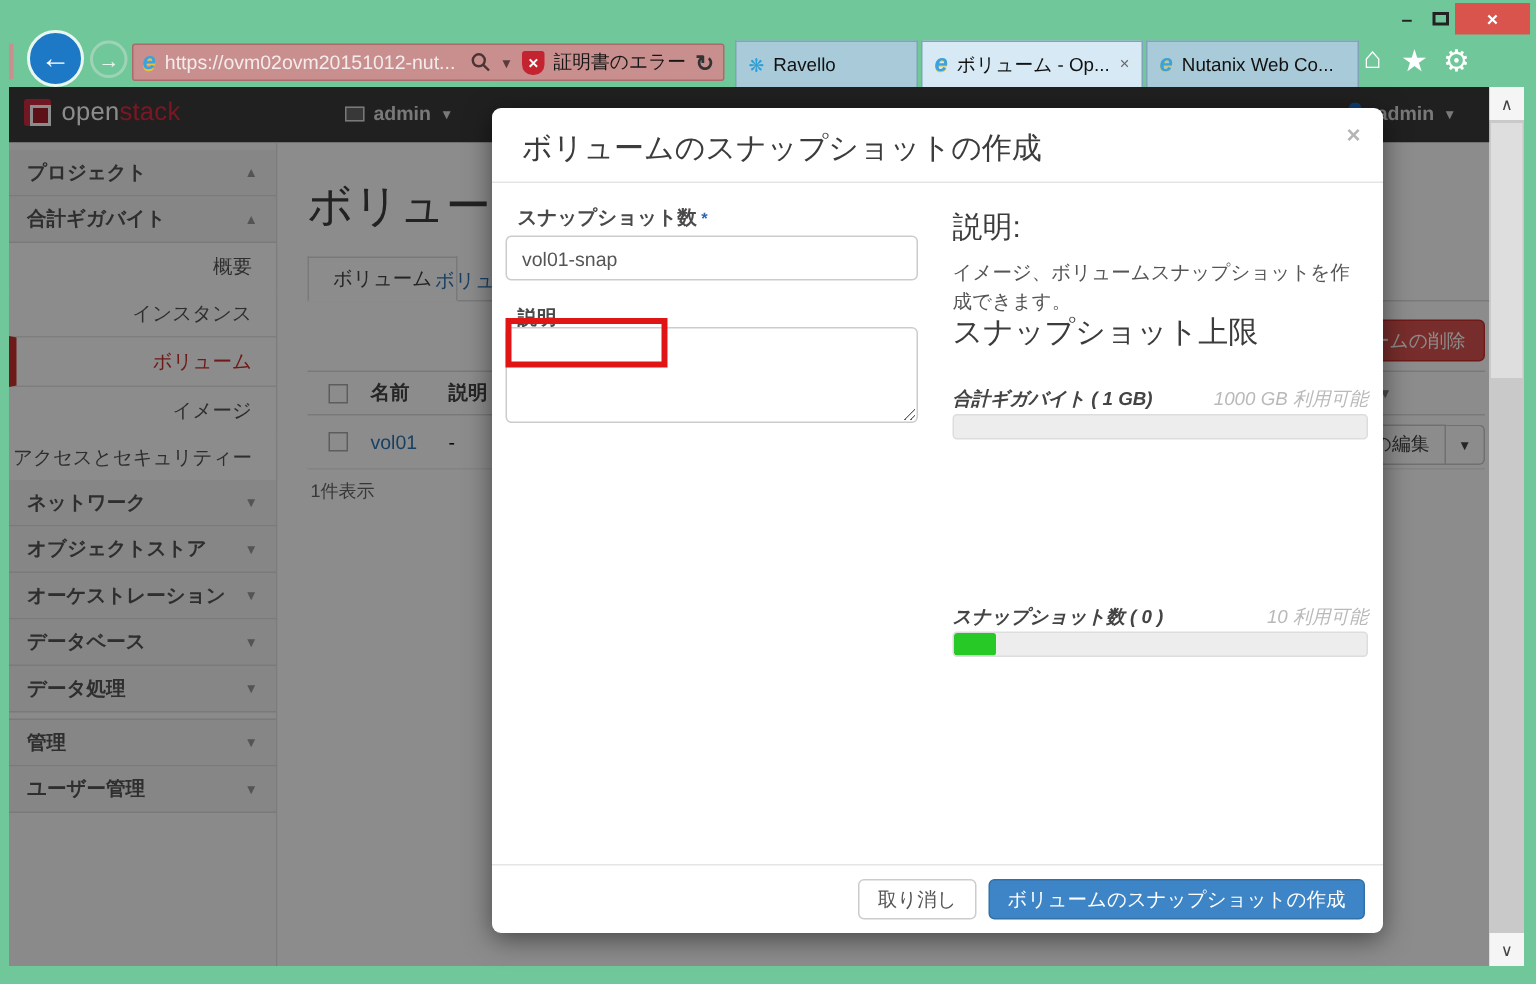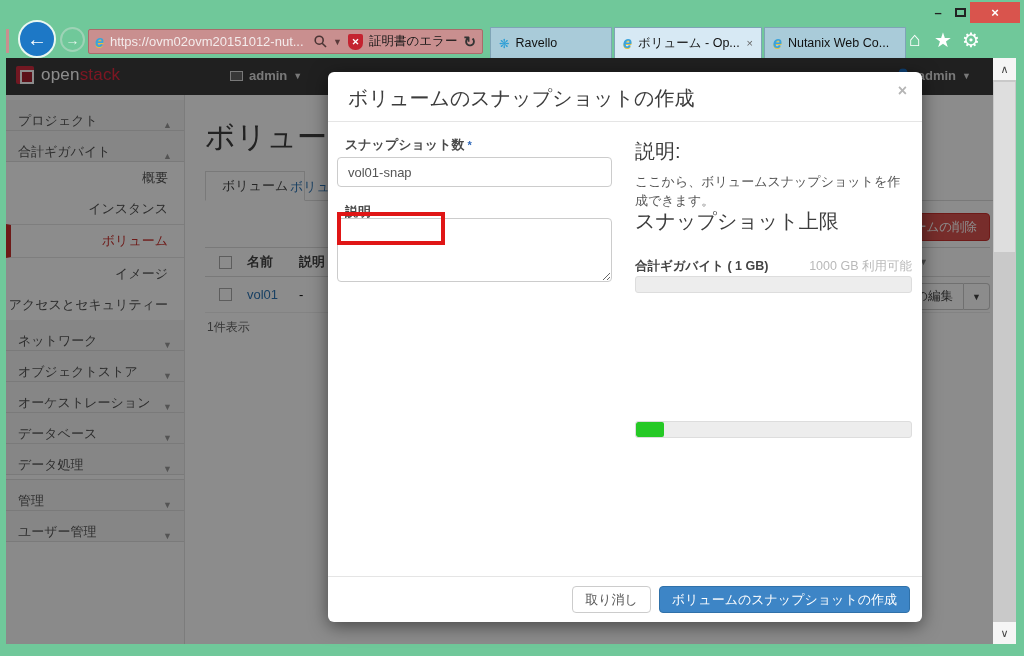--- a/index.html
+++ b/index.html
@@ -46,21 +46,21 @@
   .brand-cube:before { content:""; position:absolute; left:4px; top:4px; width:10px; height:10px; border:2px solid #fff; background:#a81f2f; }
   .brand-text { font-size:17px; color:#fff; letter-spacing:.2px; }
   .brand-text .stack { color:#e2293e; }
   .proj-sel { position:absolute; left:224px; top:10px; color:#ddd; font-size:13px; font-weight:bold; display:flex; gap:6px; align-items:center; }
   .proj-icon { width:13px; height:10px; border:1px solid #ddd; background:#666; }
   .caret { font-size:9px; }
   .user-sel { position:absolute; right:22px; top:10px; color:#ddd; font-size:13px; font-weight:bold; display:flex; gap:6px; align-items:center; }
 
   .sidebar { position:absolute; left:0; top:37px; width:179px; height:549px; background:#fbfbfb; border-right:1px solid #e2e2e2; }
   .side-row { position:relative; height:31px; display:flex; align-items:center; font-size:13px; color:#555; }
-  .side-row.hdr { font-weight:normal; padding:0 12px; background:#f5f5f5; border-bottom:1px solid #dedede; justify-content:space-between;align-items:flex-end; }
+  .side-row.hdr { font-weight:bold; padding:0 12px; background:#f5f5f5; border-bottom:1px solid #dedede; justify-content:space-between; }
   .side-row.sub { justify-content:flex-end; padding-right:16px; background:#fff; }
   .side-row.active { height:34px; color:#c9302c; border-left:5px solid #c9302c; border-top:1px solid #e5e5e5; border-bottom:1px solid #e5e5e5; padding-right:16px; justify-content:flex-end; background:#fff; }
   .side-gap { height:5px; background:#fbfbfb; border-bottom:1px solid #dedede; }
   .chev { font-size:9px; color:#999; }
 
   .main { position:absolute; left:179px; top:37px; width:808px; height:549px; background:#fff; }
   .page-title { position:absolute; left:20px; top:22px; font-size:30px; color:#3f3f3f; }
   .ptabs { position:absolute; left:20px; top:76px; width:790px; height:30px; border-bottom:1px solid #ddd; }
   .ptab-active { position:absolute; left:0; top:0; height:30px; padding:0 16px; border:1px solid #ddd; border-bottom:1px solid #fff; display:flex; align-items:center; font-size:13px; color:#444; background:#fff; }
   .ptab-link { position:absolute; left:85px; top:7px; font-size:13px; color:#2f76b5; white-space:nowrap; }
@@ -90,21 +90,21 @@
   .modal-head { position:relative; height:50px; border-bottom:1px solid #e5e5e5; }
   .modal-title { position:absolute; left:20px; top:13px; font-size:20px; color:#3c3c3c; }
   .modal-close { position:absolute; right:15px; top:10px; font-size:16px; color:#b5b5b5; font-weight:bold; }
   .m-label { position:absolute; font-size:13px; font-weight:bold; color:#4a4a4a; }
   .req { color:#2e67b8; margin-left:3px; font-size:11px; }
   .m-input { position:absolute; left:9px; top:85px; width:275px; height:30px; border:1px solid #ccc; border-radius:4px; font-size:13px; color:#555; padding:0 10px; font-family:"Liberation Sans",sans-serif; }
   .m-textarea { position:absolute; left:9px; top:146px; width:275px; height:64px; border:1px solid #ccc; border-radius:4px; }
   .r-col { position:absolute; left:307px; width:277px; }
   .r-h3 { font-size:20px; color:#3c3c3c; }
   .r-help { font-size:13px; color:#555; line-height:1.45; }
-  .quota-row { position:absolute; left:307px; width:277px; display:flex; justify-content:space-between; align-items:baseline; }
+  .quota-row { position:absolute; left:307px; width:277px; display:flex; justify-content:space-between; align-items:baseline;font-style:italic; }
   .q-label { font-size:12.5px; font-weight:bold; color:#444; }
   .q-avail { font-size:12.5px; color:#b9b9b9; }
   .q-bar { position:absolute; left:307px; width:277px; height:17px; background:#ededed; border:1px solid #ddd; border-radius:3px; overflow:hidden; }
   .q-fill { height:100%; background:#26c926; border-radius:2px; }
   .modal-foot { position:absolute; left:0; bottom:0; width:594px; height:46px; border-top:1px solid #e5e5e5; display:flex; align-items:center; justify-content:flex-end; gap:8px; padding-right:12px; }
   .btn-cancel { height:27px; padding:0 12px; background:#fff; border:1px solid #ccc; border-radius:4px; font-size:13px; color:#555; display:flex; align-items:center; }
   .btn-primary { height:27px; padding:0 12px; background:#3d85c6; border:1px solid #3071a9; border-radius:4px; font-size:13px; color:#fff; display:flex; align-items:center; }
 
   .red-annotation { position:absolute; left:331px; top:154px; width:108px; height:33px; border:4px solid #e01616; z-index:40; }
   .z-modal { z-index:30; } .z-dim { z-index:10; } .z-sb { z-index:12; }
@@ -274,31 +274,35 @@
         <div class="modal-title">ボリュームのスナップショットの作成</div>
         <div class="modal-close">×</div>
       </div>
 
       <div class="m-label" style="left:17px; top:64px;"><span>スナップショット数</span><span class="req">*</span></div>
       <input class="m-input" value="vol01-snap" style="">
       <div class="m-label" style="left:17px; top:131px;">説明</div>
       <textarea class="m-textarea" style=""></textarea>
 
       <div class="r-col r-h3" style="top:66px;">説明:</div>
-      <div class="r-col r-help" style="top:101px;">ここから、ボリュームスナップショットを作成できます。</div>
+      <div class="r-col r-help" style="top:101px;">イメージ、ボリュームスナップショットを作成できます。</div>
       <div class="r-col r-h3" style="top:136px;">スナップショット上限</div>
 
       <div class="quota-row" style="top:186px;">
         <span class="q-label">合計ギガバイト ( 1 GB)</span>
         <span class="q-avail">1000 GB 利用可能</span>
       </div>
       <div class="q-bar" style="top:204px;">
         <div class="q-fill" style="width: 0%;"></div>
       </div>
 
+      <div class="quota-row" style="top:331px;">
+        <span class="q-label">スナップショット数 ( 0 )</span>
+        <span class="q-avail">10 利用可能</span>
+      </div>
       <div class="q-bar" style="top:349px;">
         <div class="q-fill" style="width: 10%;"></div>
       </div>
 
       <div class="modal-foot">
         <div class="btn-cancel">取り消し</div>
         <div class="btn-primary">ボリュームのスナップショットの作成</div>
       </div>
     </div>
 

